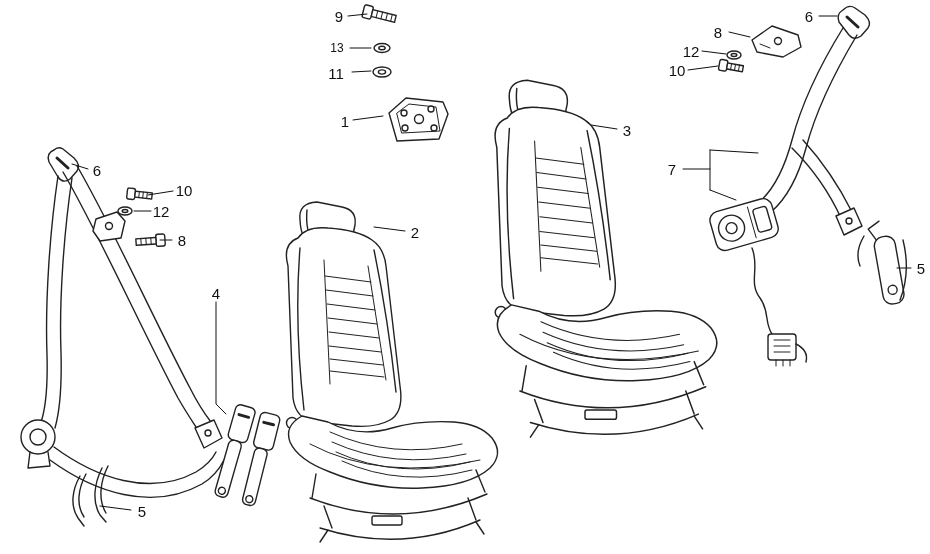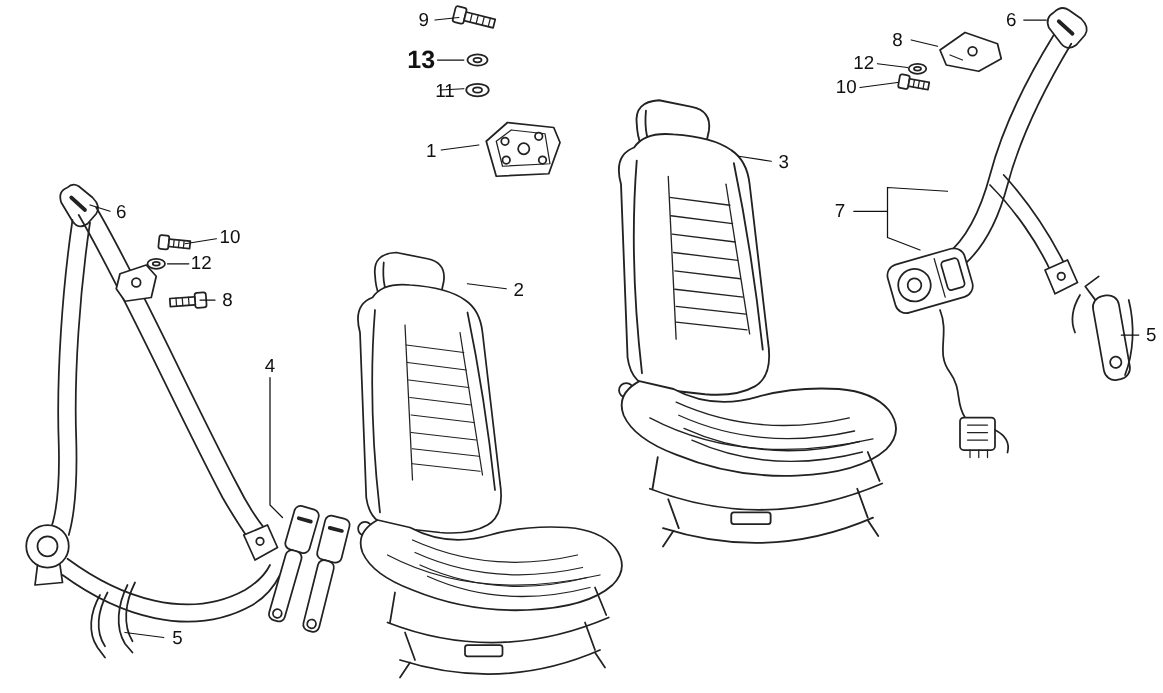--- a/index.html
+++ b/index.html
@@ -6,24 +6,24 @@
   html,body{margin:0;padding:0;background:#ffffff}
   .stage{
     position:relative;width:930px;height:554px;background:#ffffff;
     overflow:hidden;font-family:"Liberation Sans",sans-serif;
   }
   .stage svg{position:absolute;left:0;top:0}
   .callout{
     position:absolute;transform:translate(-50%,-50%);
     font-size:15px;color:#111;line-height:1;white-space:nowrap;
   }
-  .callout.bold{font-weight:700;font-size:20px}
+  .callout.bold{font-weight:400;font-size:12px}
   
   .c0{left:339px;top:16px}   .c1{left:337px;top:48px}
-  .c2{left:356px;top:73px}   .c3{left:345px;top:121px}
+  .c2{left:336px;top:73px}   .c3{left:345px;top:121px}
   .c4{left:97px;top:170px}   .c5{left:184px;top:190px}
   .c6{left:161px;top:211px}  .c7{left:182px;top:240px}
   .c8{left:216px;top:293px}  .c9{left:142px;top:511px}
   .c10{left:415px;top:232px} .c11{left:627px;top:130px}
   .c12{left:718px;top:32px}  .c13{left:691px;top:51px}
   .c14{left:677px;top:70px}  .c15{left:809px;top:16px}
   .c16{left:672px;top:169px} .c17{left:921px;top:268px}
 </style>
 </head>
 <body>

